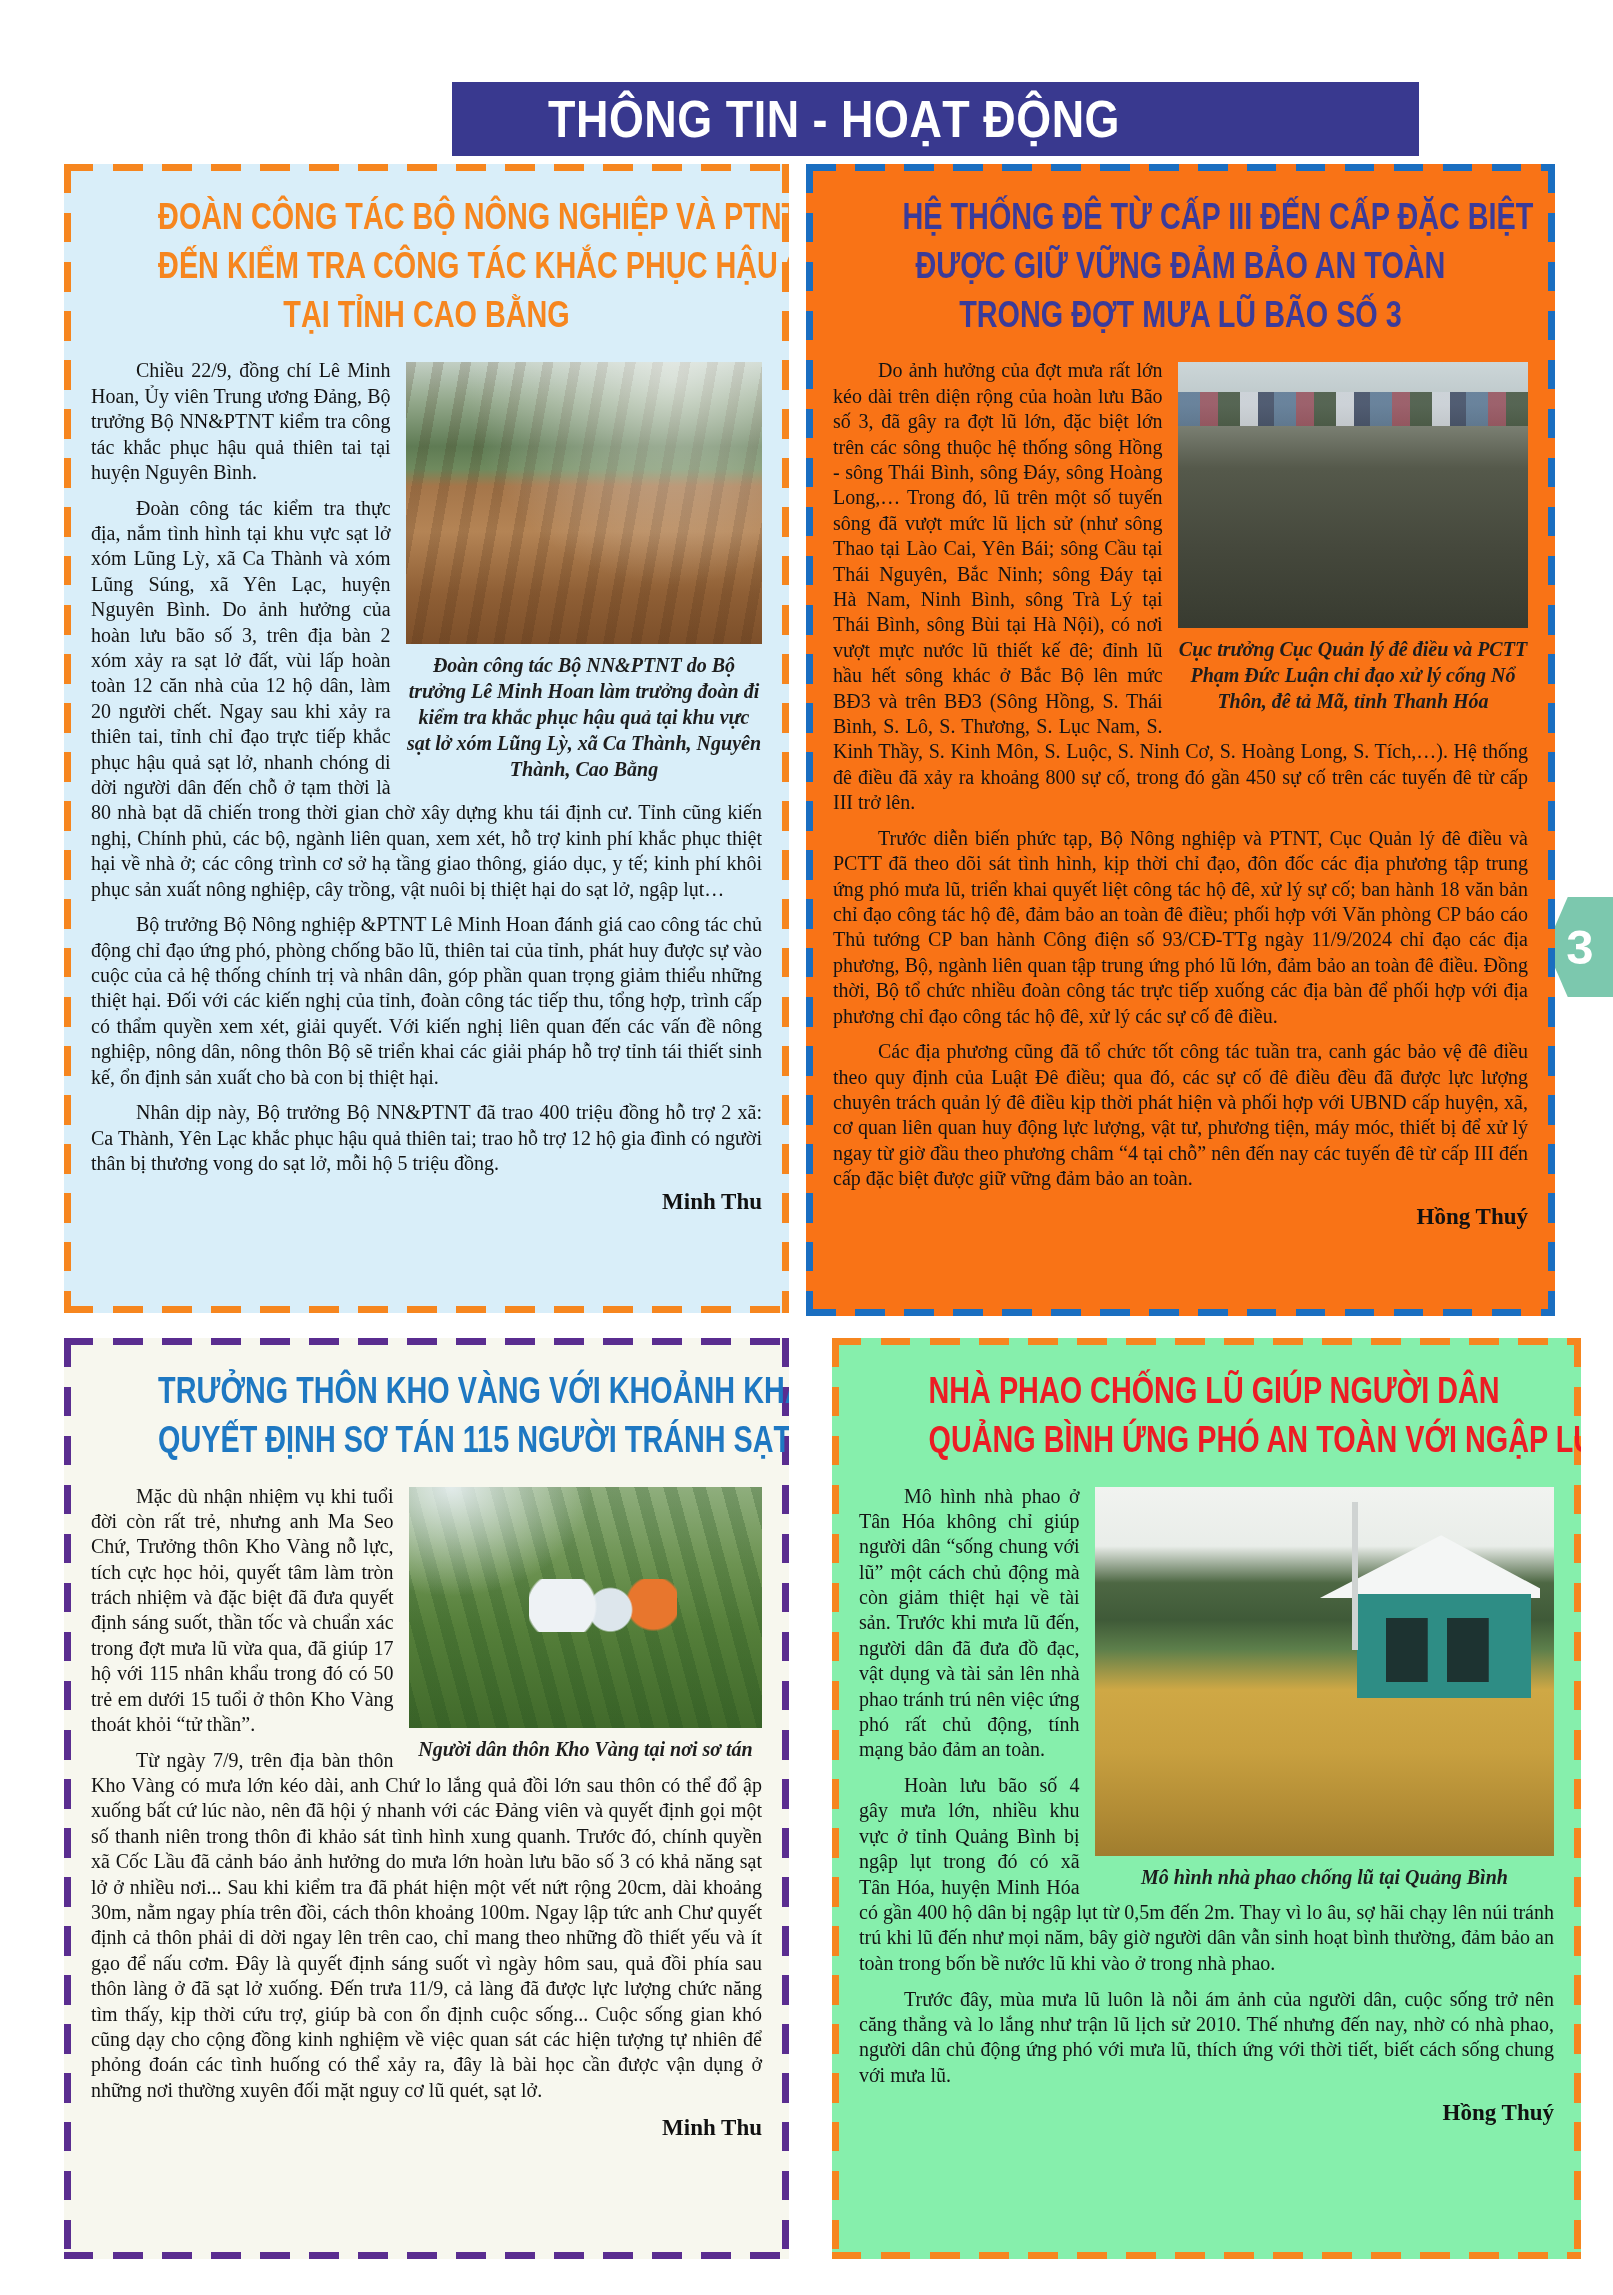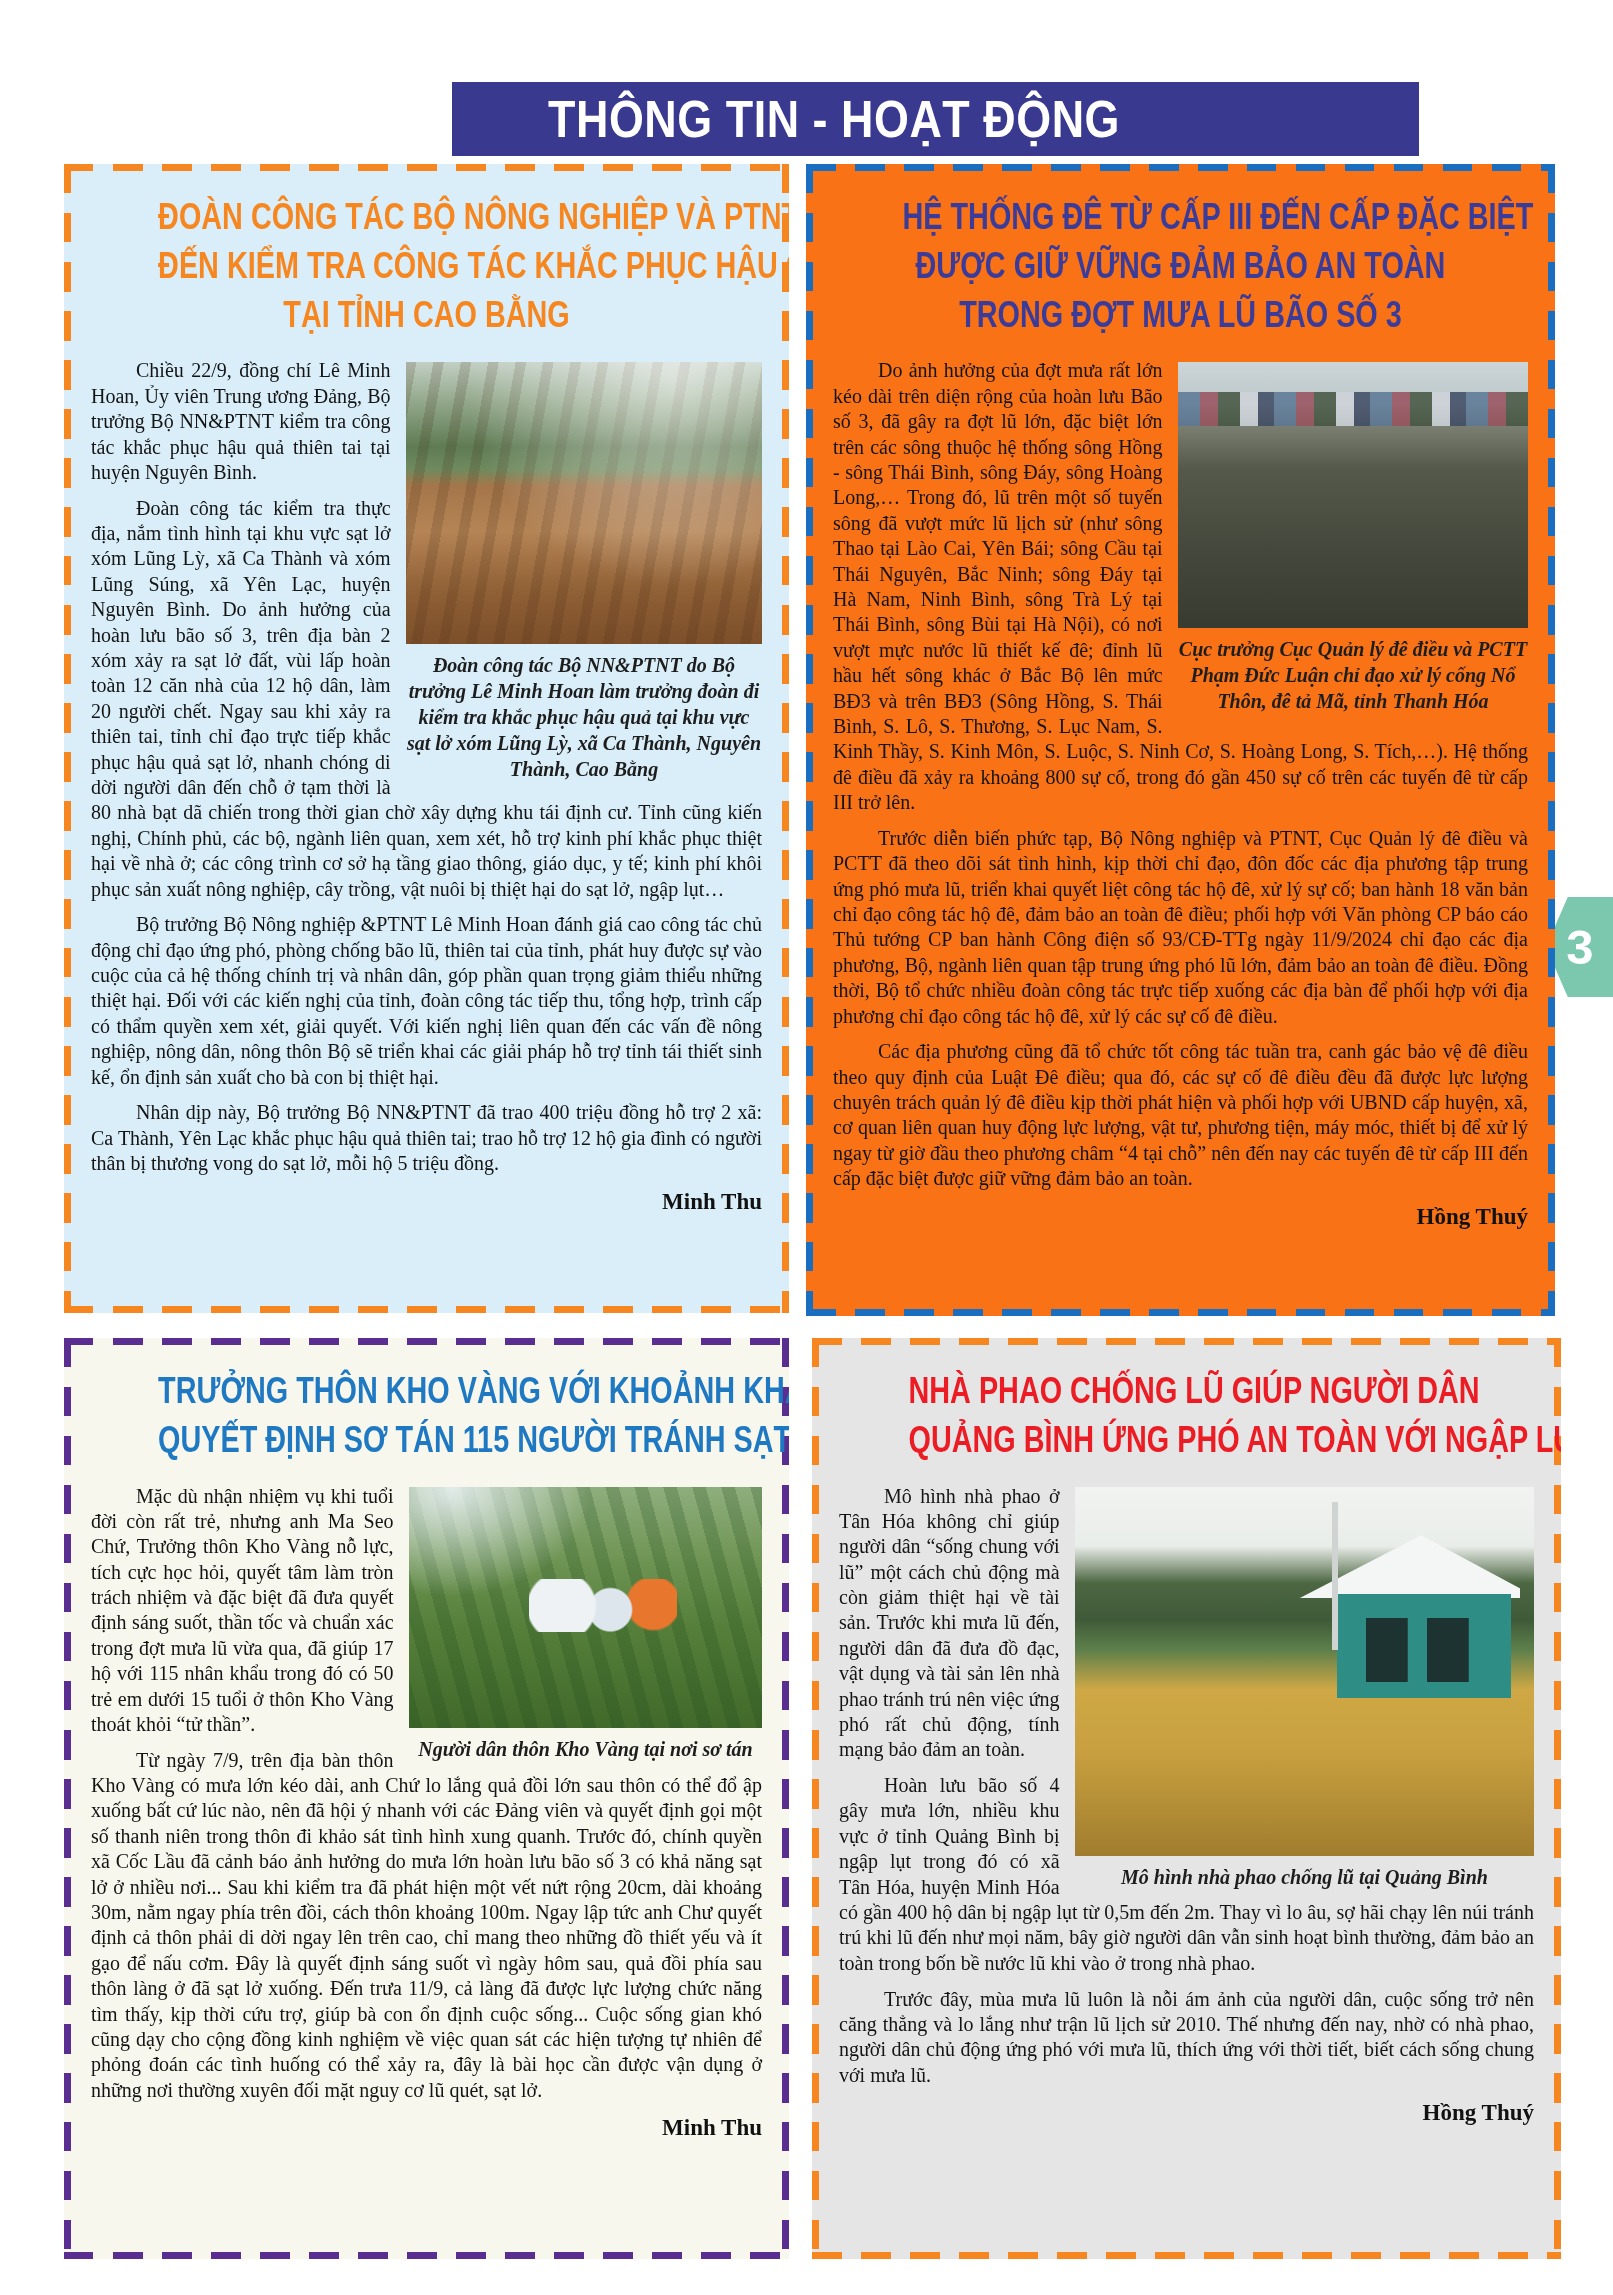--- a/index.html
+++ b/index.html
@@ -23,21 +23,21 @@
   .box{position:absolute;box-sizing:border-box;padding:26px 27px 19px;overflow:hidden;}
   .box::before{content:"";position:absolute;inset:0;pointer-events:none;
     background:
       repeating-linear-gradient(90deg,  var(--bc) 0 29.5px, rgba(0,0,0,0) 29.5px 49px) left top    /100% 7px no-repeat,
       repeating-linear-gradient(90deg,  var(--bc) 0 29.5px, rgba(0,0,0,0) 29.5px 49px) left bottom /100% 7px no-repeat,
       repeating-linear-gradient(180deg, var(--bc) 0 29.5px, rgba(0,0,0,0) 29.5px 49px) left top    /7px 100% no-repeat,
       repeating-linear-gradient(180deg, var(--bc) 0 29.5px, rgba(0,0,0,0) 29.5px 49px) right top   /7px 100% no-repeat;}
   #box1{left:64px; top:164px; width:725px;height:1149px;background:#d9eef9;--bc:#f6861f;}
   #box2{left:806px;top:164px; width:749px;height:1152px;background:#f97316;--bc:#1a6ec0;}
   #box3{left:64px; top:1338px;width:725px;height:921px;background:#f7f7ee;--bc:#5a2d90;}
-  #box4{left:812px;top:1338px;width:749px;height:921px;background:#e5e5e5;--bc:#f6861f;}
+  #box4{left:832px;top:1338px;width:749px;height:921px;background:#86efac;--bc:#f6861f;}
 
   
   .title{margin:2.6px 0 19px;text-align:center;font-family:"Liberation Sans",sans-serif;font-weight:bold;}
   .tline{display:block;font-size:36px;line-height:1.36;white-space:nowrap;
          transform:scaleX(.8);transform-origin:50% 50%;}
   #box1 .tline{color:#f6861f;}
   #box2 .tline{color:#3b3b99;}
   #box3 .tline{color:#1e78c2;}
   #box4 .tline{color:#ec1c24;}
 

